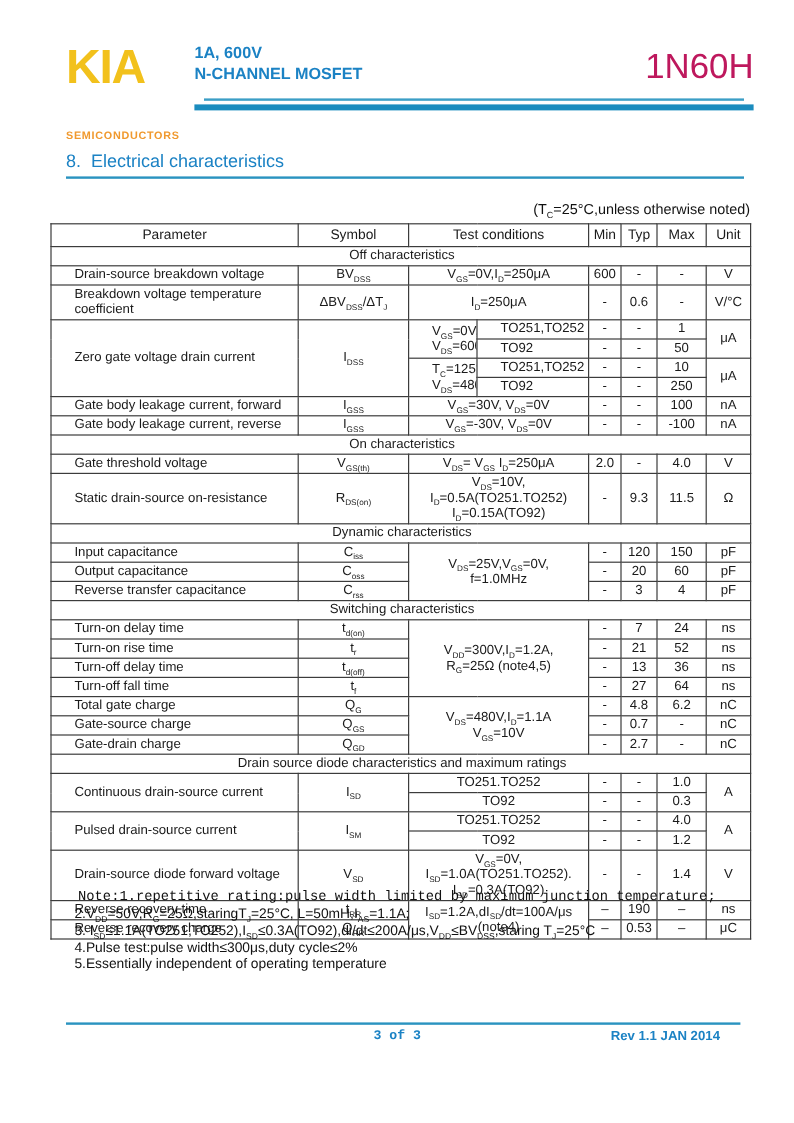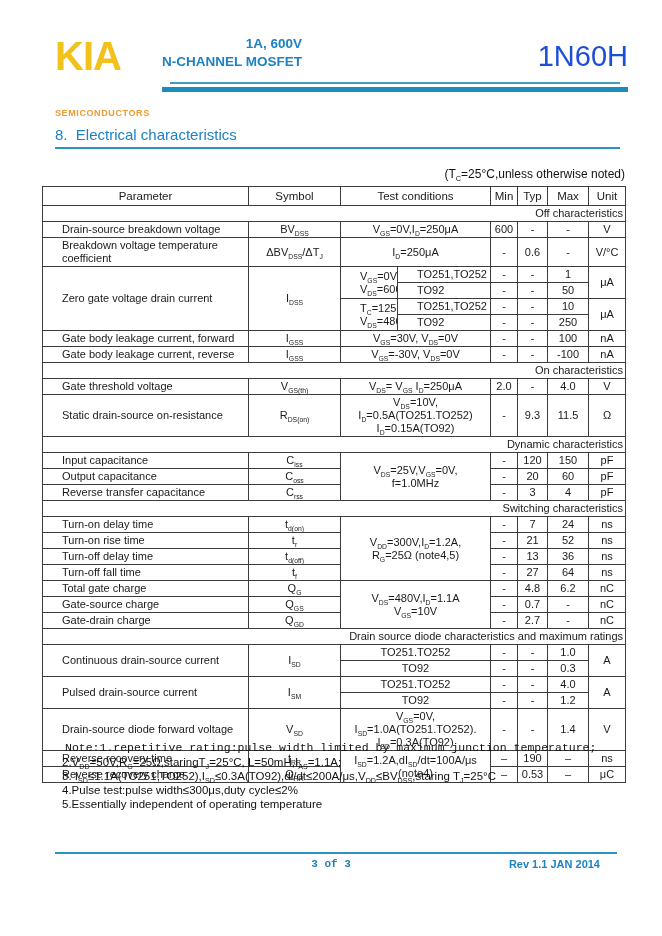--- a/index.html
+++ b/index.html
@@ -16,25 +16,25 @@
     position:absolute;left:55px;top:34px;
     font-size:40px;font-weight:bold;letter-spacing:-1px;
     color:#F2C11C;line-height:44px;
   }
   .logo-sub{
     position:absolute;left:55px;top:80px;
     font-size:9px;letter-spacing:.6px;color:#F0992E;font-weight:bold;margin-top:28px;
   }
   .product{
     position:absolute;left:162px;top:35px;
-    font-size:13.5px;font-weight:bold;color:#1b82c4;line-height:18px;text-align:right;
+    font-size:13.5px;font-weight:bold;color:#1b82c4;line-height:18px;
   }
   .part-number{
     position:absolute;right:34px;top:40px;
-    font-size:29px;color:#1d4ed8;line-height:32px;
+    font-size:29px;color:#be185d;line-height:32px;
   }
   .rule-thin{position:absolute;left:170px;top:82px;width:450px;height:2px;background:#3b9ec6;}
   .rule-thick{position:absolute;left:162px;top:87px;width:466px;height:5px;background:#1b8cbe;}
   
   .section-title{
     position:absolute;left:55px;top:126px;width:565px;
     font-size:15px;color:#1b82c4;
     border-bottom:2px solid #2a93c0;padding-bottom:4px;
     white-space:pre;
   }
@@ -53,21 +53,21 @@
     padding:1px 2px;
     text-align:center;vertical-align:middle;
     line-height:13px;
     white-space:pre-line;
     font-weight:normal;
     overflow:hidden;
   }
   table.ec th{height:16px;font-size:11.5px;}
   table.ec td{height:13px;}
   table.ec td.l{text-align:left;padding-left:19px;}
-  table.ec td.section{text-align:right;padding-left:4px;height:12px;}
+  table.ec td.section{text-align:center;padding-left:4px;height:12px;}
   sub{font-size:0.62em;line-height:0;}
   
   .notes{
     position:absolute;left:62px;top:741px;right:30px;
     font-size:11.5px;line-height:14px;color:#111;
   }
   .note-line{}
   .note-line:first-child{margin-left:3px;font-family:Liberation Mono, monospace;}
   
   .footer-rule{position:absolute;left:55px;right:45px;top:852px;height:2px;background:#2a93c0;}

